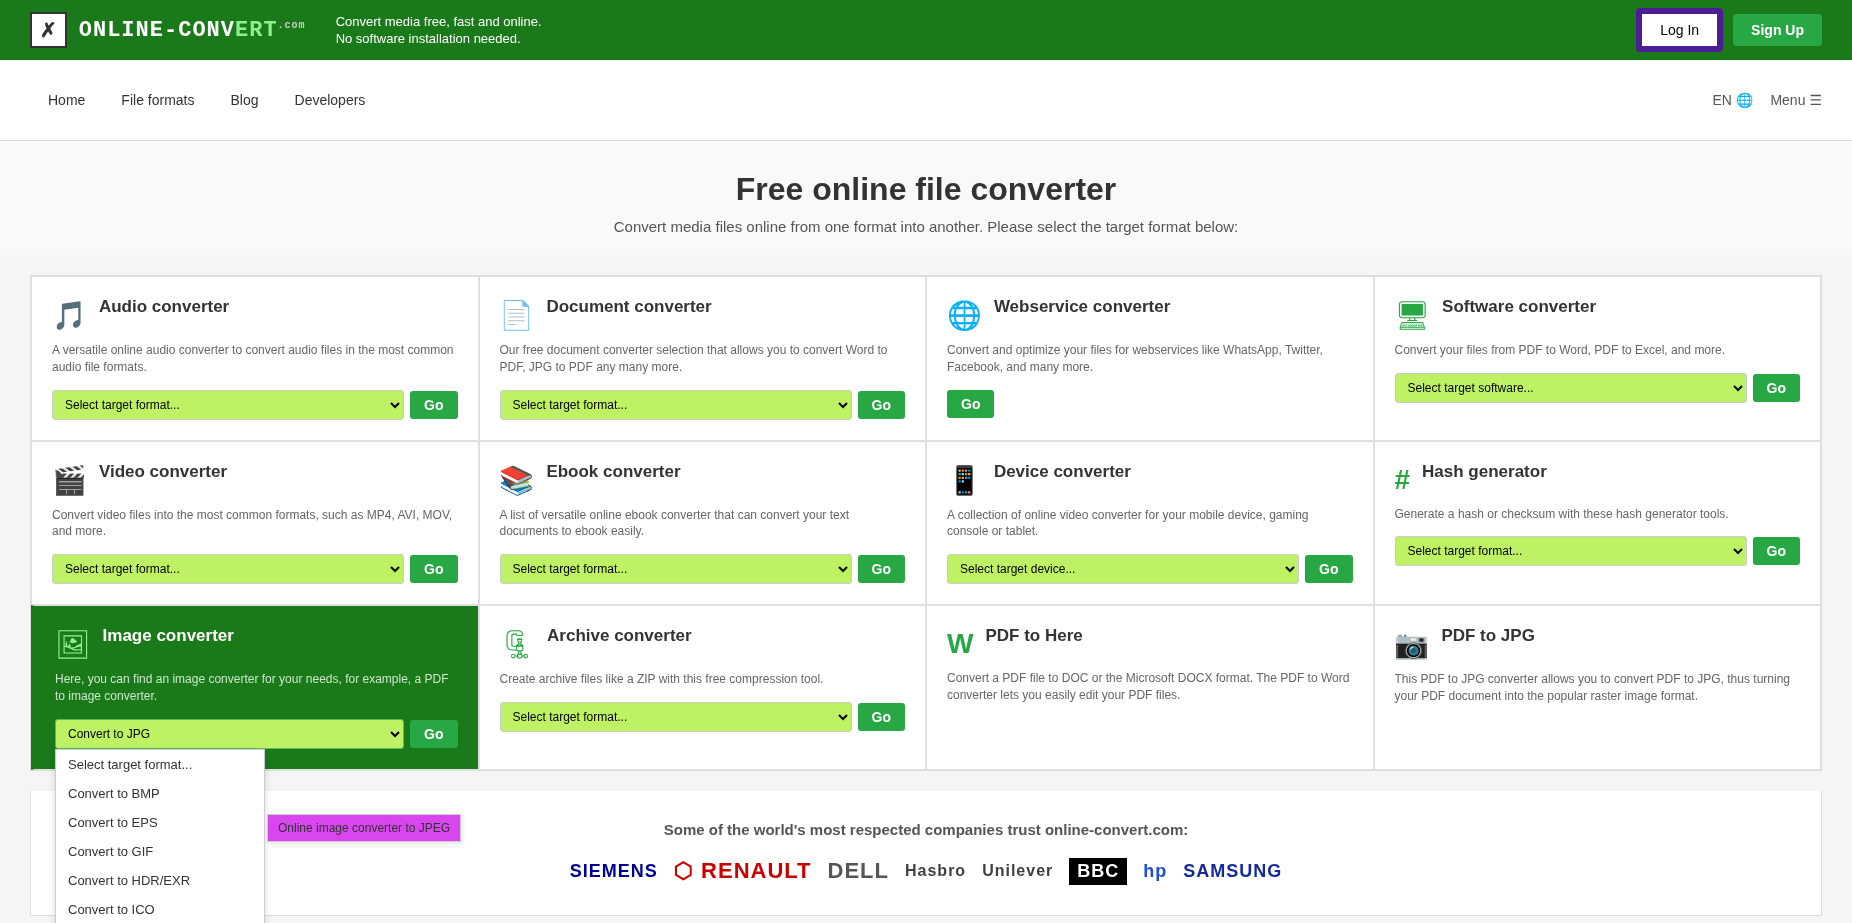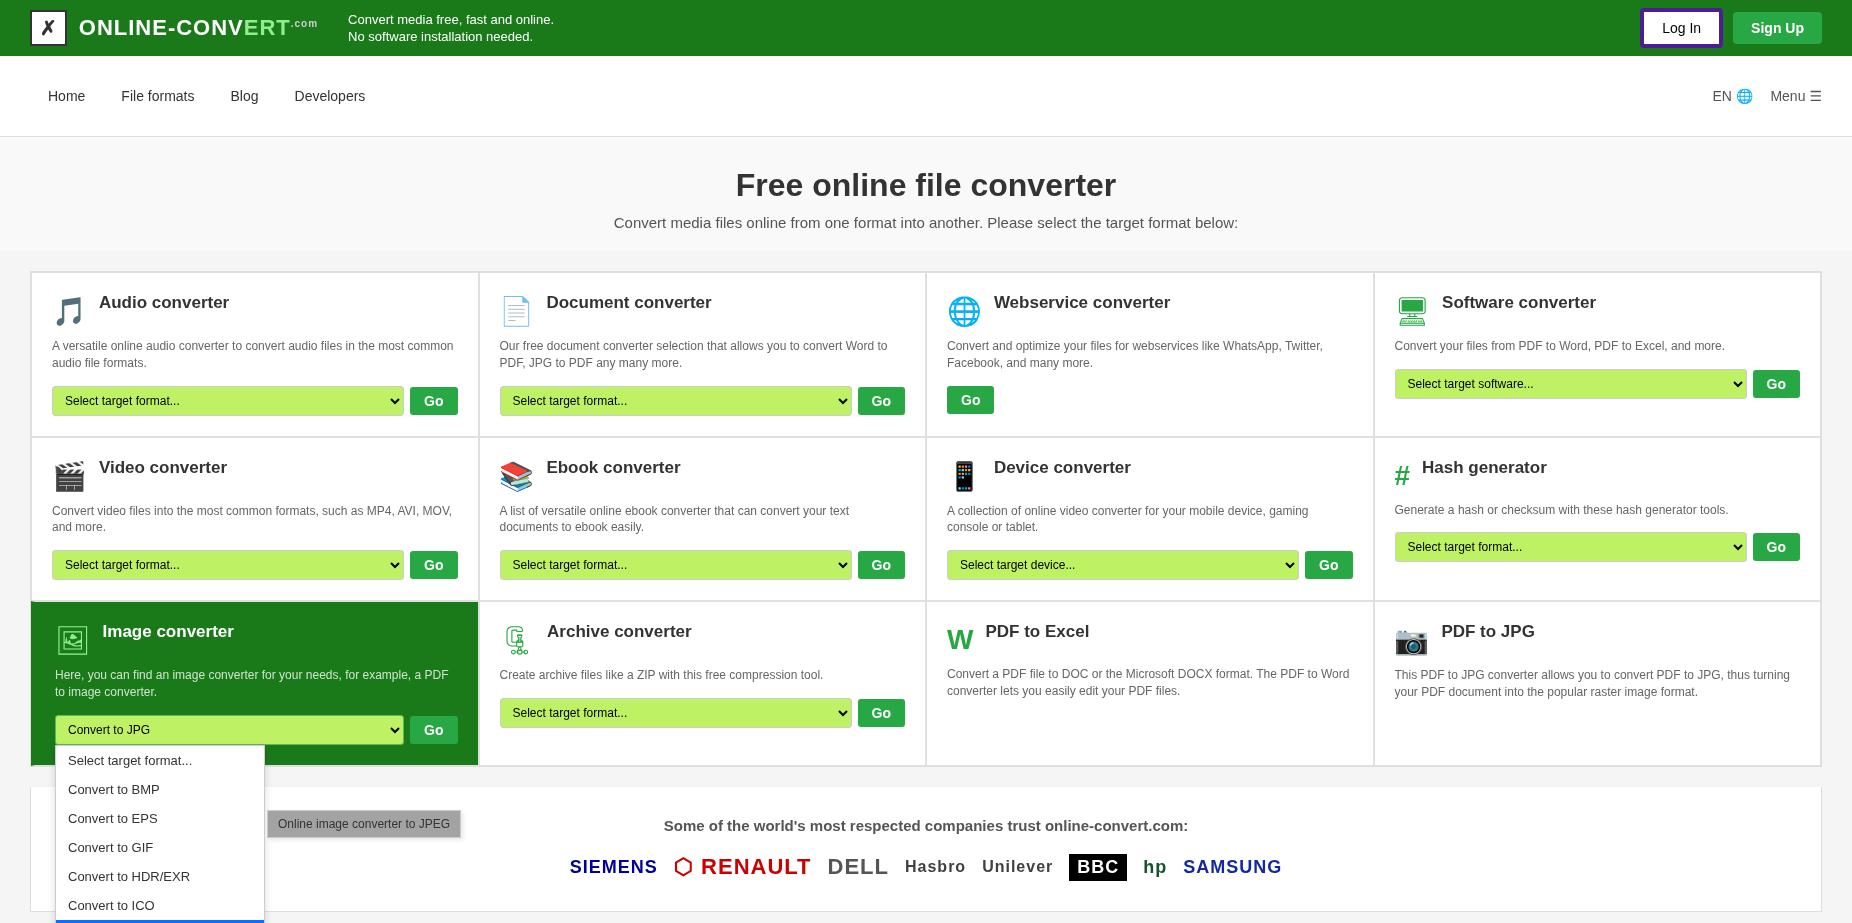--- a/index.html
+++ b/index.html
@@ -3,26 +3,26 @@
   <meta charset="utf-8">
   <style>
     * { box-sizing: border-box; margin: 0; padding: 0; }
     body { font-family: Arial, sans-serif; background: #f5f5f5; font-size: 14px; color: #333; }
 
     
     .header { background: #1a7a1a; display: flex; align-items: center; justify-content: space-between; padding: 8px 30px; }
     .logo-area { display: flex; align-items: center; gap: 12px; }
     .logo-box { background: white; border: 2px solid #333; padding: 4px 8px; display: flex; align-items: center; gap: 6px; }
     .logo-icon { font-size: 20px; font-weight: bold; color: #333; }
-    .logo-text { font-size: 22px; font-weight: bold; color: white; letter-spacing: 1px; }
+    .logo-text { font-size: 22px; font-weight: bold; color: white; letter-spacing: 1px; font-family: Liberation Mono, monospace; }
     .logo-text span { color: #90ee90; }
     .header-tagline { color: white; font-size: 13px; margin-left: 10px; }
     .header-tagline p { margin: 2px 8px; }
     .header-actions { display: flex; gap: 10px; align-items: center; }
-    .btn-login { background: white; border: 4px solid #4c1d95; padding: 8px 18px; border-radius: 4px; cursor: pointer; font-size: 14px; }
+    .btn-login { background: white; border: 6px solid #4c1d95; padding: 8px 18px; border-radius: 4px; cursor: pointer; font-size: 14px; }
     .btn-signup { background: #28a745; color: white; border: none; padding: 8px 18px; border-radius: 4px; cursor: pointer; font-size: 14px; font-weight: bold; }
 
     
     .nav { background: white; border-bottom: 1px solid #ddd; display: flex; align-items: center; justify-content: space-between; padding: 16px 30px; }
     .nav-left { display: flex; }
     .nav-left a { display: block; padding: 16px 18px; text-decoration: none; color: #333; font-size: 14px; }
     .nav-right { display: flex; align-items: center; gap: 17px; }
     .nav-lang { color: #555; font-size: 14px; display: flex; align-items: center; gap: 4px; }
     .nav-menu { color: #555; font-size: 14px; display: flex; align-items: center; gap: 4px; cursor: pointer; }
 
@@ -45,21 +45,21 @@
     .card-footer { display: flex; gap: 6px; align-items: center; }
     .format-select { flex: 1; padding: 6px 8px; border: 1px solid #ccc; border-radius: 3px; font-size: 12px; background: #bef264; }
     .converter-card.active .format-select { border-color: #5cb85c; }
     .go-btn { background: #28a745; color: white; border: none; padding: 6px 14px; border-radius: 3px; font-weight: bold; cursor: pointer; font-size: 14px; }
 
     
     .dropdown-container { position: relative; }
     .dropdown-menu { position: absolute; top: 100%; left: 0; width: 220px; background: white; border: 1px solid #ccc; z-index: 100; box-shadow: 0 4px 8px rgba(0,0,0,0.15); }
     .dropdown-menu .dd-item { padding: 7px 12px; font-size: 13px; color: #333; cursor: pointer; }
     .dropdown-menu .dd-item.selected { background: #0d6efd; color: white; }
-    .tooltip-box { position: absolute; left: 220px; top: 140px; background: #a3a3a3; border: 1px solid #ccc; padding: 6px 10px; font-size: 12px; color: #333; white-space: nowrap; box-shadow: 2px 2px 4px rgba(0,0,0,0.1); z-index: 200; }
+    .tooltip-box { position: absolute; left: 220px; top: 140px; background: #d946ef; border: 1px solid #ccc; padding: 6px 10px; font-size: 12px; color: #333; white-space: nowrap; box-shadow: 2px 2px 4px rgba(0,0,0,0.1); z-index: 200; }
 
     
     .trust-section { background: white; text-align: center; padding: 30px 20px; margin: 0 30px 20px; border: 1px solid #ddd; border-top: none; }
     .trust-section h3 { font-size: 15px; color: #555; margin-bottom: 20px; }
     .company-logos { display: flex; align-items: center; justify-content: center; gap: 16px; flex-wrap: wrap; }
     .company-logo { font-size: 18px; font-weight: bold; color: #404040; letter-spacing: 1px; }
     .renault-logo { color: #c00; font-size: 22px; }
 
     
     .social-section { text-align: center; padding: 20px; }
@@ -303,21 +303,21 @@
         <option>Select target format...</option>
       </select>
       <button class="go-btn">Go</button>
     </div>
   </div>
 
   <div class="converter-card">
     <div class="card-header">
       <span class="card-icon" style="font-size:28px;font-weight:bold;color:#28a745;">W</span>
       <div>
-        <div class="card-title">PDF to Excel</div>
+        <div class="card-title">PDF to Here</div>
       </div>
     </div>
     <div class="card-desc">Convert a PDF file to DOC or the Microsoft DOCX format. The PDF to Word converter lets you easily edit your PDF files.</div>
   </div>
 
   <div class="converter-card">
     <div class="card-header">
       <span class="card-icon">📷</span>
       <div>
         <div class="card-title">PDF to JPG</div>
@@ -330,21 +330,21 @@
 
 <div class="trust-section">
   <h3>Some of the world's most respected companies trust online-convert.com:</h3>
   <div class="company-logos">
     <span class="company-logo" style="color:#009;">SIEMENS</span>
     <span class="company-logo renault-logo">⬡ RENAULT</span>
     <span class="company-logo" style="font-size:22px;color:#555;">DELL</span>
     <span class="company-logo" style="font-size:16px;">Hasbro</span>
     <span class="company-logo" style="font-size:16px;">Unilever</span>
     <span class="company-logo" style="background:#000;color:#fff;padding:3px 8px;font-size:18px;">BBC</span>
-    <span class="company-logo" style="font-size:18px;color:#14532d;">hp</span>
+    <span class="company-logo" style="font-size:18px;color:#1d4ed8;">hp</span>
     <span class="company-logo" style="font-size:18px;color:#1428A0;">SAMSUNG</span>
   </div>
 </div>
 
 <div class="social-section">
   <div class="social-buttons">
     <span>Stay connected:</span>
     <button class="social-btn bookmark">★ Bookmark</button>
     <button class="social-btn like">👍 Like 109K</button>
     <button class="social-btn share-fb">f Share</button>

